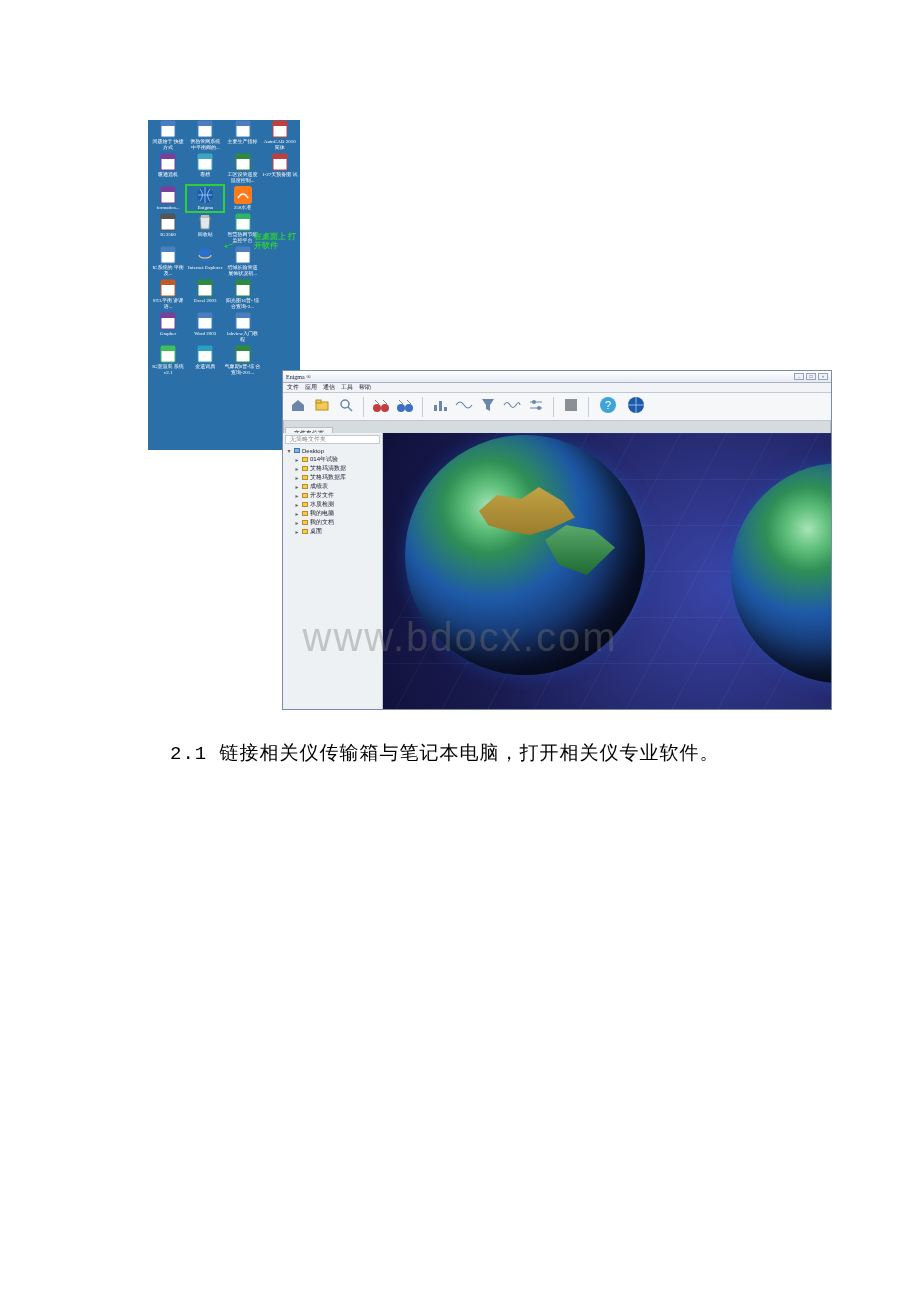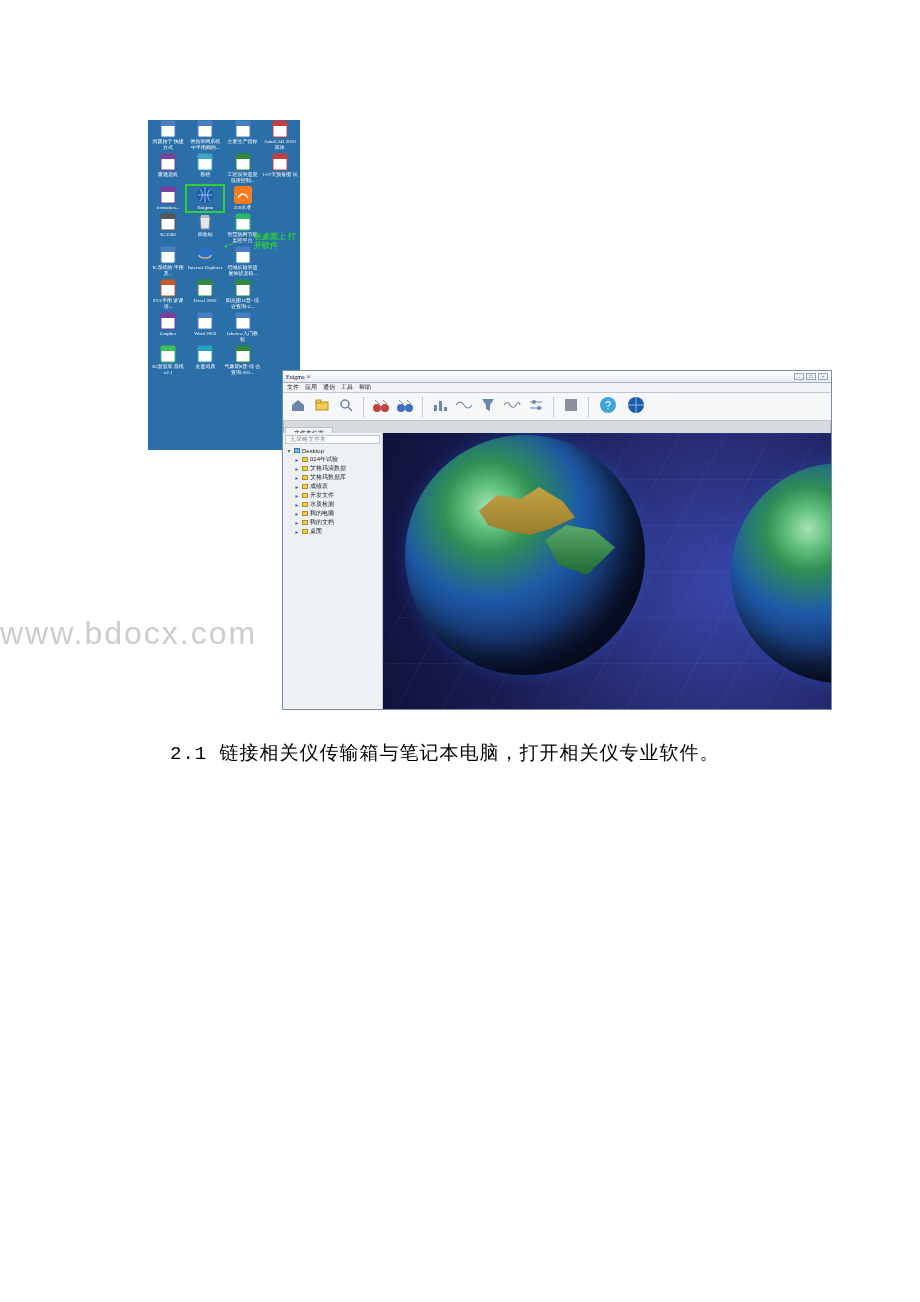--- a/index.html
+++ b/index.html
@@ -131,21 +131,21 @@
     position: absolute; filter: blur(0.3px);
     background: linear-gradient(#c6a84a, #8a6a1e);
     clip-path: polygon(10% 40%, 25% 20%, 45% 25%, 60% 10%, 80% 28%, 90% 48%, 70% 62%, 52% 70%, 35% 65%, 18% 58%);
   }
   .landmass.l1a { width: 120px; height: 80px; left: 62px; top: 44px; }
   .landmass.l1b { width: 70px; height: 50px; left: 140px; top: 90px; background: linear-gradient(#5aa86a,#1e6a34); clip-path: polygon(0% 30%,30% 0%,70% 10%,100% 45%,60% 100%,20% 80%); }
 
   
   .watermark {
     position: absolute; left: 0; right: 0; top: 615px;
-    font-size: 32px; letter-spacing: 2px;
+    text-align: center; font-size: 40px; letter-spacing: 2px;
     color: rgba(120,120,120,0.38);
     font-family: Arial, sans-serif;
   }
 
   
   .caption {
     position: absolute; left: 170px; top: 740px;
     font-size: 19px; color: #000; letter-spacing: 1px;
     font-family: Liberation Mono, monospace;
   }

